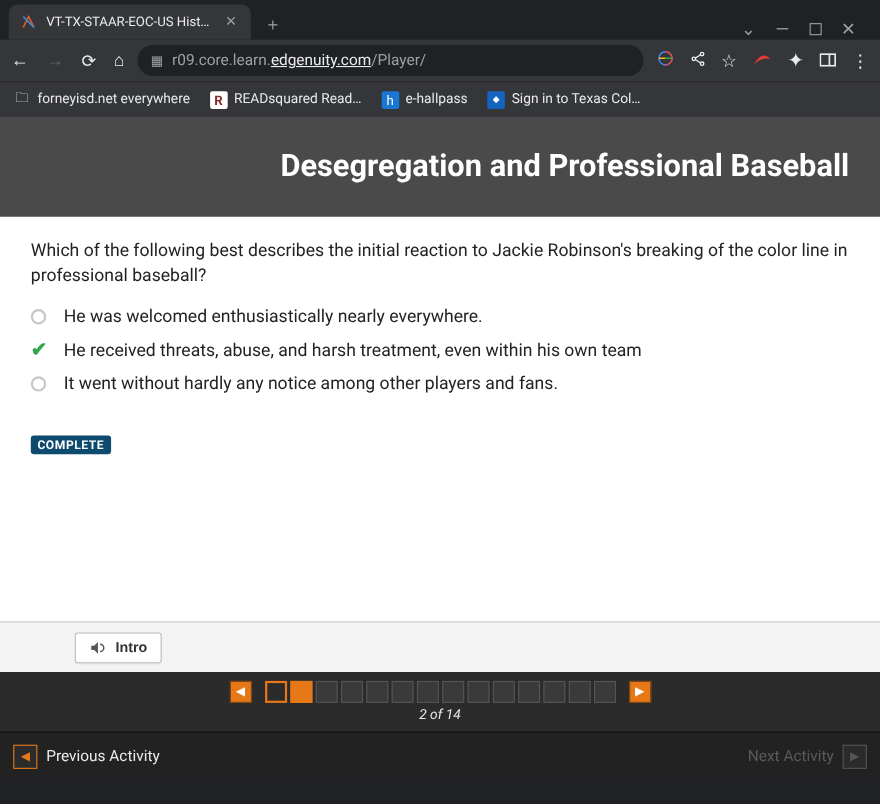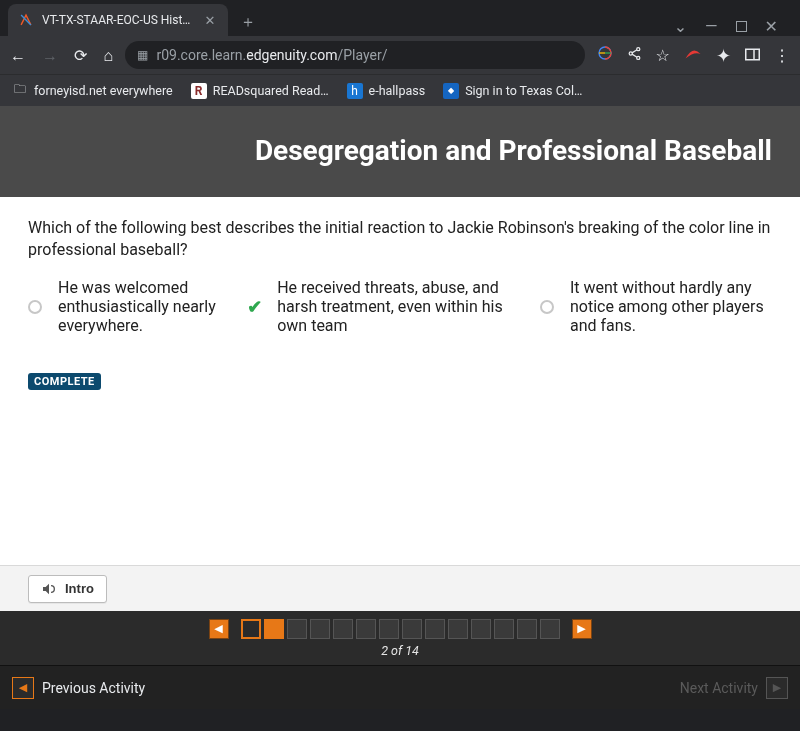--- a/index.html
+++ b/index.html
@@ -57,21 +57,21 @@
       background: #202124;
       height: 28px;
       border-radius: 14px;
       display:flex; align-items:center;
       padding: 0 12px;
       color: #9aa0a6;
       font-size: 14px;
       gap: 8px;
     }
     .addr .url { color:#9aa0a6; }
-    .addr .host { color:#e8eaed; }
+    .addr .host { color:#e8eaed;text-decoration:underline; }
     .right-icons { display:flex; align-items:center; gap:14px; color:#e8eaed; }
 
     .bookmarks-bar {
       height: 32px;
       background: #35363a;
       border-top: 1px solid #2b2c2e;
       display:flex; align-items:center;
       padding: 0 12px;
       gap: 18px;
       color:#e8eaed;
@@ -90,21 +90,21 @@
 
     
     .content {
       background: #fff;
       color: #222;
       padding: 20px 16px 20px 28px;
       height: 368px;
       position: relative;
     }
     .question { font-size: 16px; margin-bottom: 18px; line-height:1.35; }
-    .options { display:flex; flex-direction:row; gap:10px; }
+    .options { display:flex; flex-direction:column; gap:10px; }
     .option { display:flex; align-items:center; gap:16px; font-size:16px; }
     .radio {
       width:14px; height:14px; border:2px solid #c7c7c7; border-radius:50%;
       display:inline-block;
       flex-shrink:0;
     }
     .check { color:#2fa84f; font-weight:bold; font-size:18px; width:14px; text-align:center; flex-shrink:0;}
     .complete-badge {
       display:inline-block;
       margin-top: 38px;
@@ -128,20 +128,21 @@
     .intro-btn {
       background:#fff;
       border:1px solid #bcbcbc;
       border-radius:3px;
       padding:5px 12px;
       display:flex; align-items:center; gap:8px;
       font-size:13px;
       font-weight:600;
       color:#333;
       box-shadow: 0 1px 0 rgba(0,0,0,0.05);
+      margin-left: 40px;
     }
     .sound-icon { width:16px;height:16px; display:flex;align-items:center;justify-content:center;color:#555;}
 
     
     .pager-wrap {
       background:#2b2b2b;
       height: 54px;
       display:flex; flex-direction:column; align-items:center; justify-content:center;
       gap:4px;
     }

